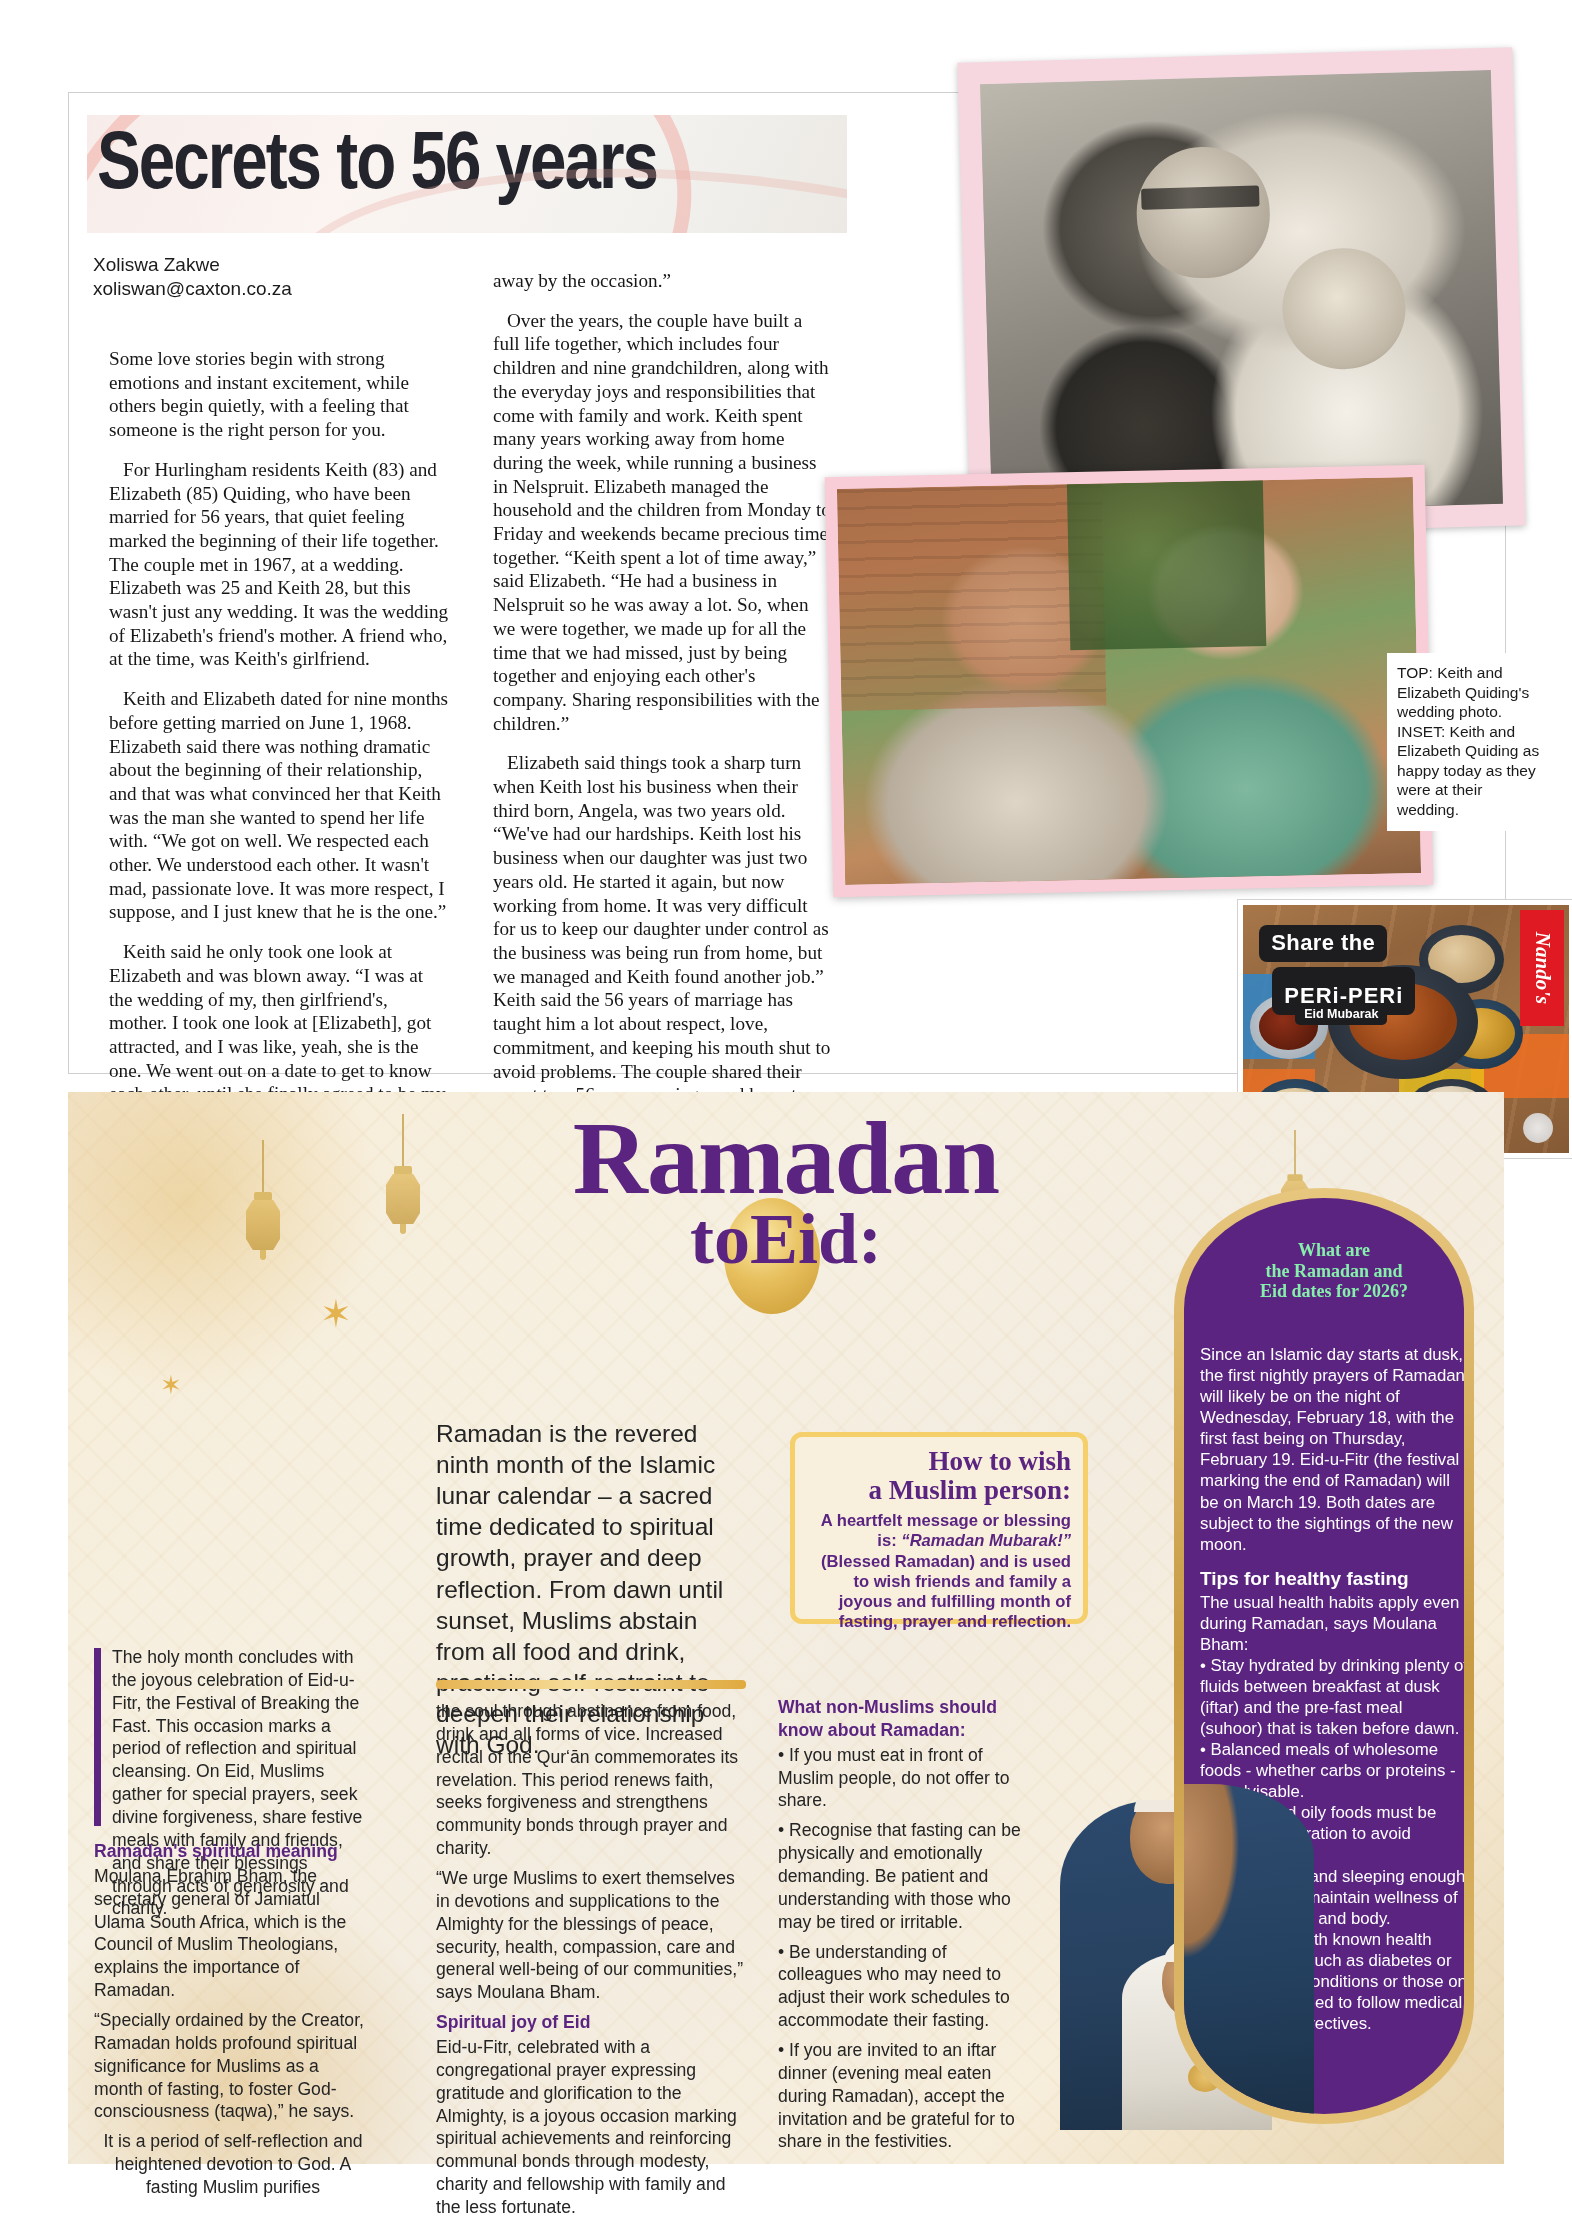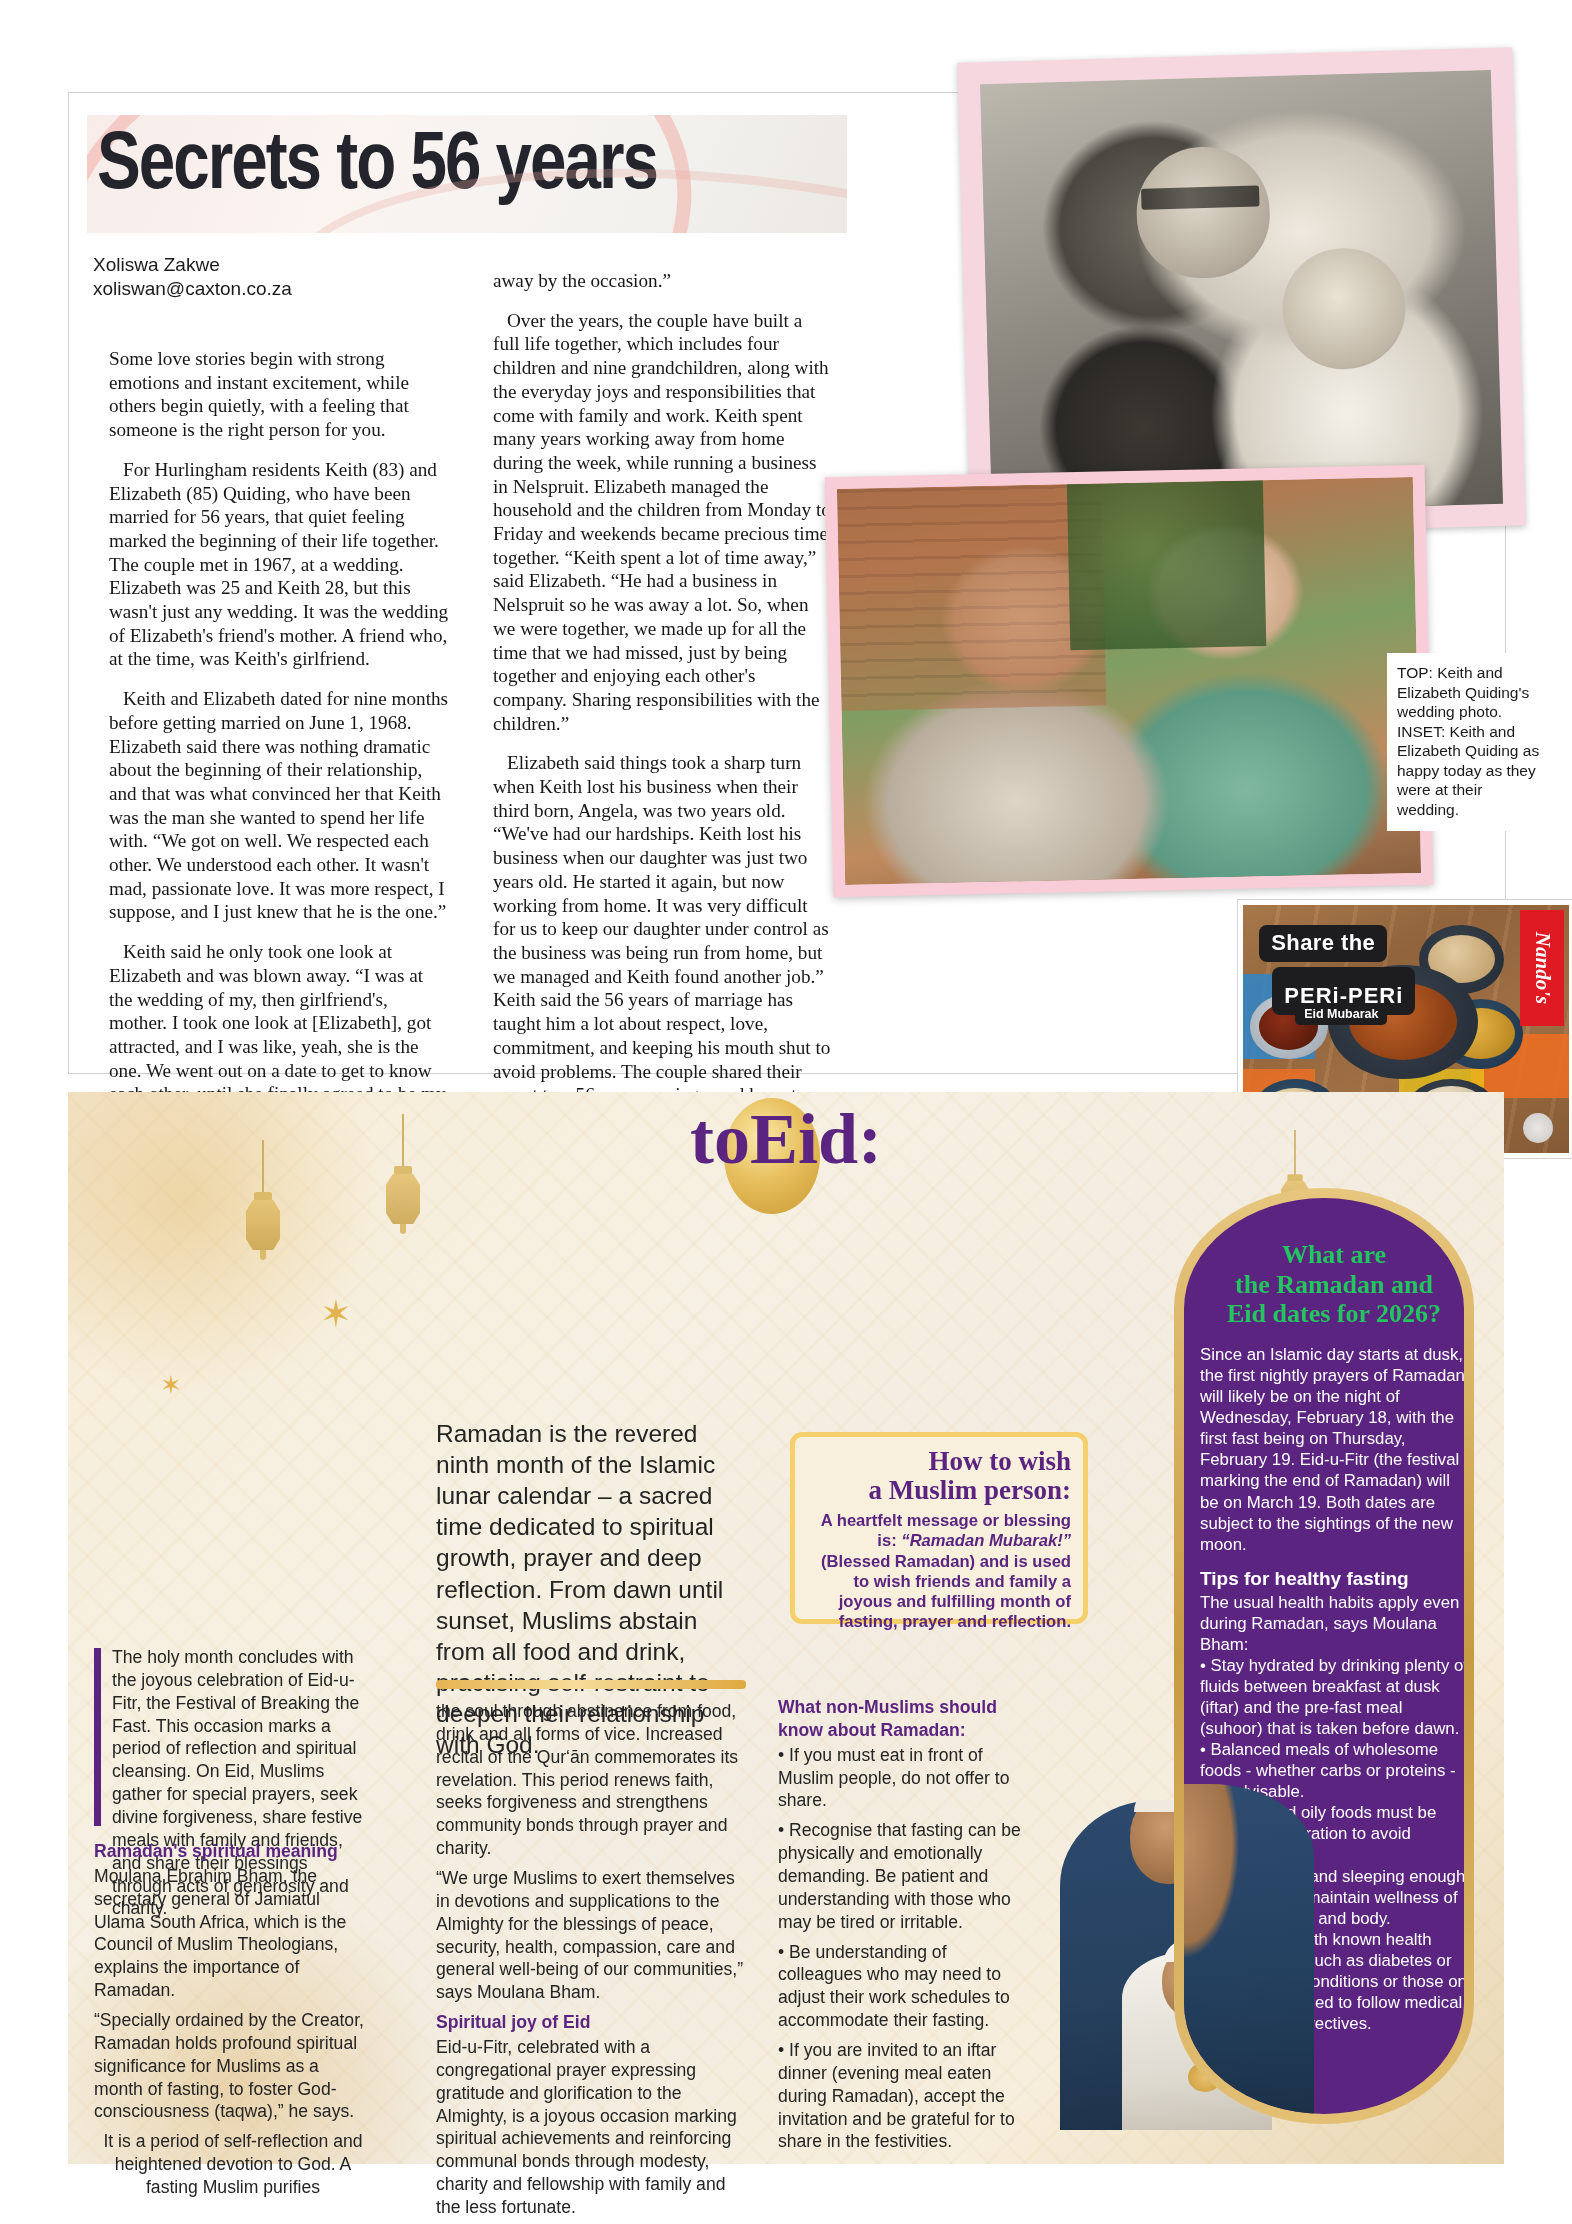--- a/index.html
+++ b/index.html
@@ -170,22 +170,22 @@
   .howbox .ttl{font-family:"Liberation Serif",serif;font-weight:bold;font-size:27px;line-height:1.06;color:#5b2480;}
   .howbox .bdy{margin-top:7px;font-size:16.6px;line-height:1.22;font-weight:bold;color:#5b2480;}
   .howbox .bdy i{font-style:italic;}
 
   
   .panel{position:absolute;left:1174px;top:1188px;width:300px;height:936px;}
   .panel .gold{position:absolute;inset:0;background:linear-gradient(180deg,#e7c67e,#c79a44 50%,#e3c074);
       border-radius:150px 150px 150px 150px / 120px 120px 120px 120px;}
   .panel .pur{position:absolute;left:10px;top:10px;right:10px;bottom:10px;background:#5b2480;
       border-radius:144px 144px 144px 144px / 114px 114px 114px 114px;overflow:hidden;}
-  .panel .ph-ttl{position:absolute;left:14px;top:42px;width:272px;text-align:center;color:#22c55e;
-      font-family:"Liberation Serif",serif;font-weight:bold;font-size:26px;line-height:1.14;}
+  .panel .ph-ttl{position:absolute;left:14px;top:42px;width:272px;text-align:center;color:#86efac;
+      font-family:"Liberation Serif",serif;font-weight:bold;font-size:18px;line-height:1.14;}
   .panel .ph-body{position:absolute;left:16px;top:146px;width:268px;color:#fff;font-size:16.8px;line-height:1.255;}
   .panel h5{margin:12px 0 1px 0;font-size:19px;font-weight:bold;color:#fff;}
   .panel .tail{text-align:center;}
   .panel .photo-man{position:absolute;left:-130px;bottom:0;width:260px;height:330px;
       background:radial-gradient(ellipse at 50% 18%,#c08e63 0%,#9e7149 26%,rgba(0,0,0,0) 30%),
                  linear-gradient(175deg,#2f4d72 0%,#24405f 60%,#1b3148 100%);border-radius:40% 40% 0 0 / 22% 22% 0 0;}
 
   .manphoto{position:absolute;left:980px;top:1800px;width:380px;height:330px;overflow:hidden;}
   .manphoto .adult{position:absolute;left:80px;top:0;width:210px;height:330px;
       background:linear-gradient(175deg,#2c4a6e 0%,#27415f 55%,#1d3249 100%);border-radius:46% 46% 0 0 / 26% 26% 0 0;}
@@ -301,20 +301,21 @@
     </div>
 
     <div class="star s1">✶</div>
     <div class="star s2">✶</div>
     <div class="star s3">✶</div>
     <div class="star s4">✶</div>
 
   </div>
 
   <div class="rtitle">
+    <div class="line1">Ramadan</div>
     <div class="line2">
       <span class="goldball"></span><span>to</span><span>Eid:</span>
     </div>
   </div>
 
   <div class="intro">Ramadan is the revered ninth month of the Islamic lunar calendar – a sacred time dedicated to spiritual growth, prayer and deep reflection. From dawn until sunset, Muslims abstain from all food and drink, practising self-restraint to deepen their relationship with God.</div>
   <div class="goldrule"></div>
 
   <div class="quotebar"></div>
   <div class="col2 qtext">

